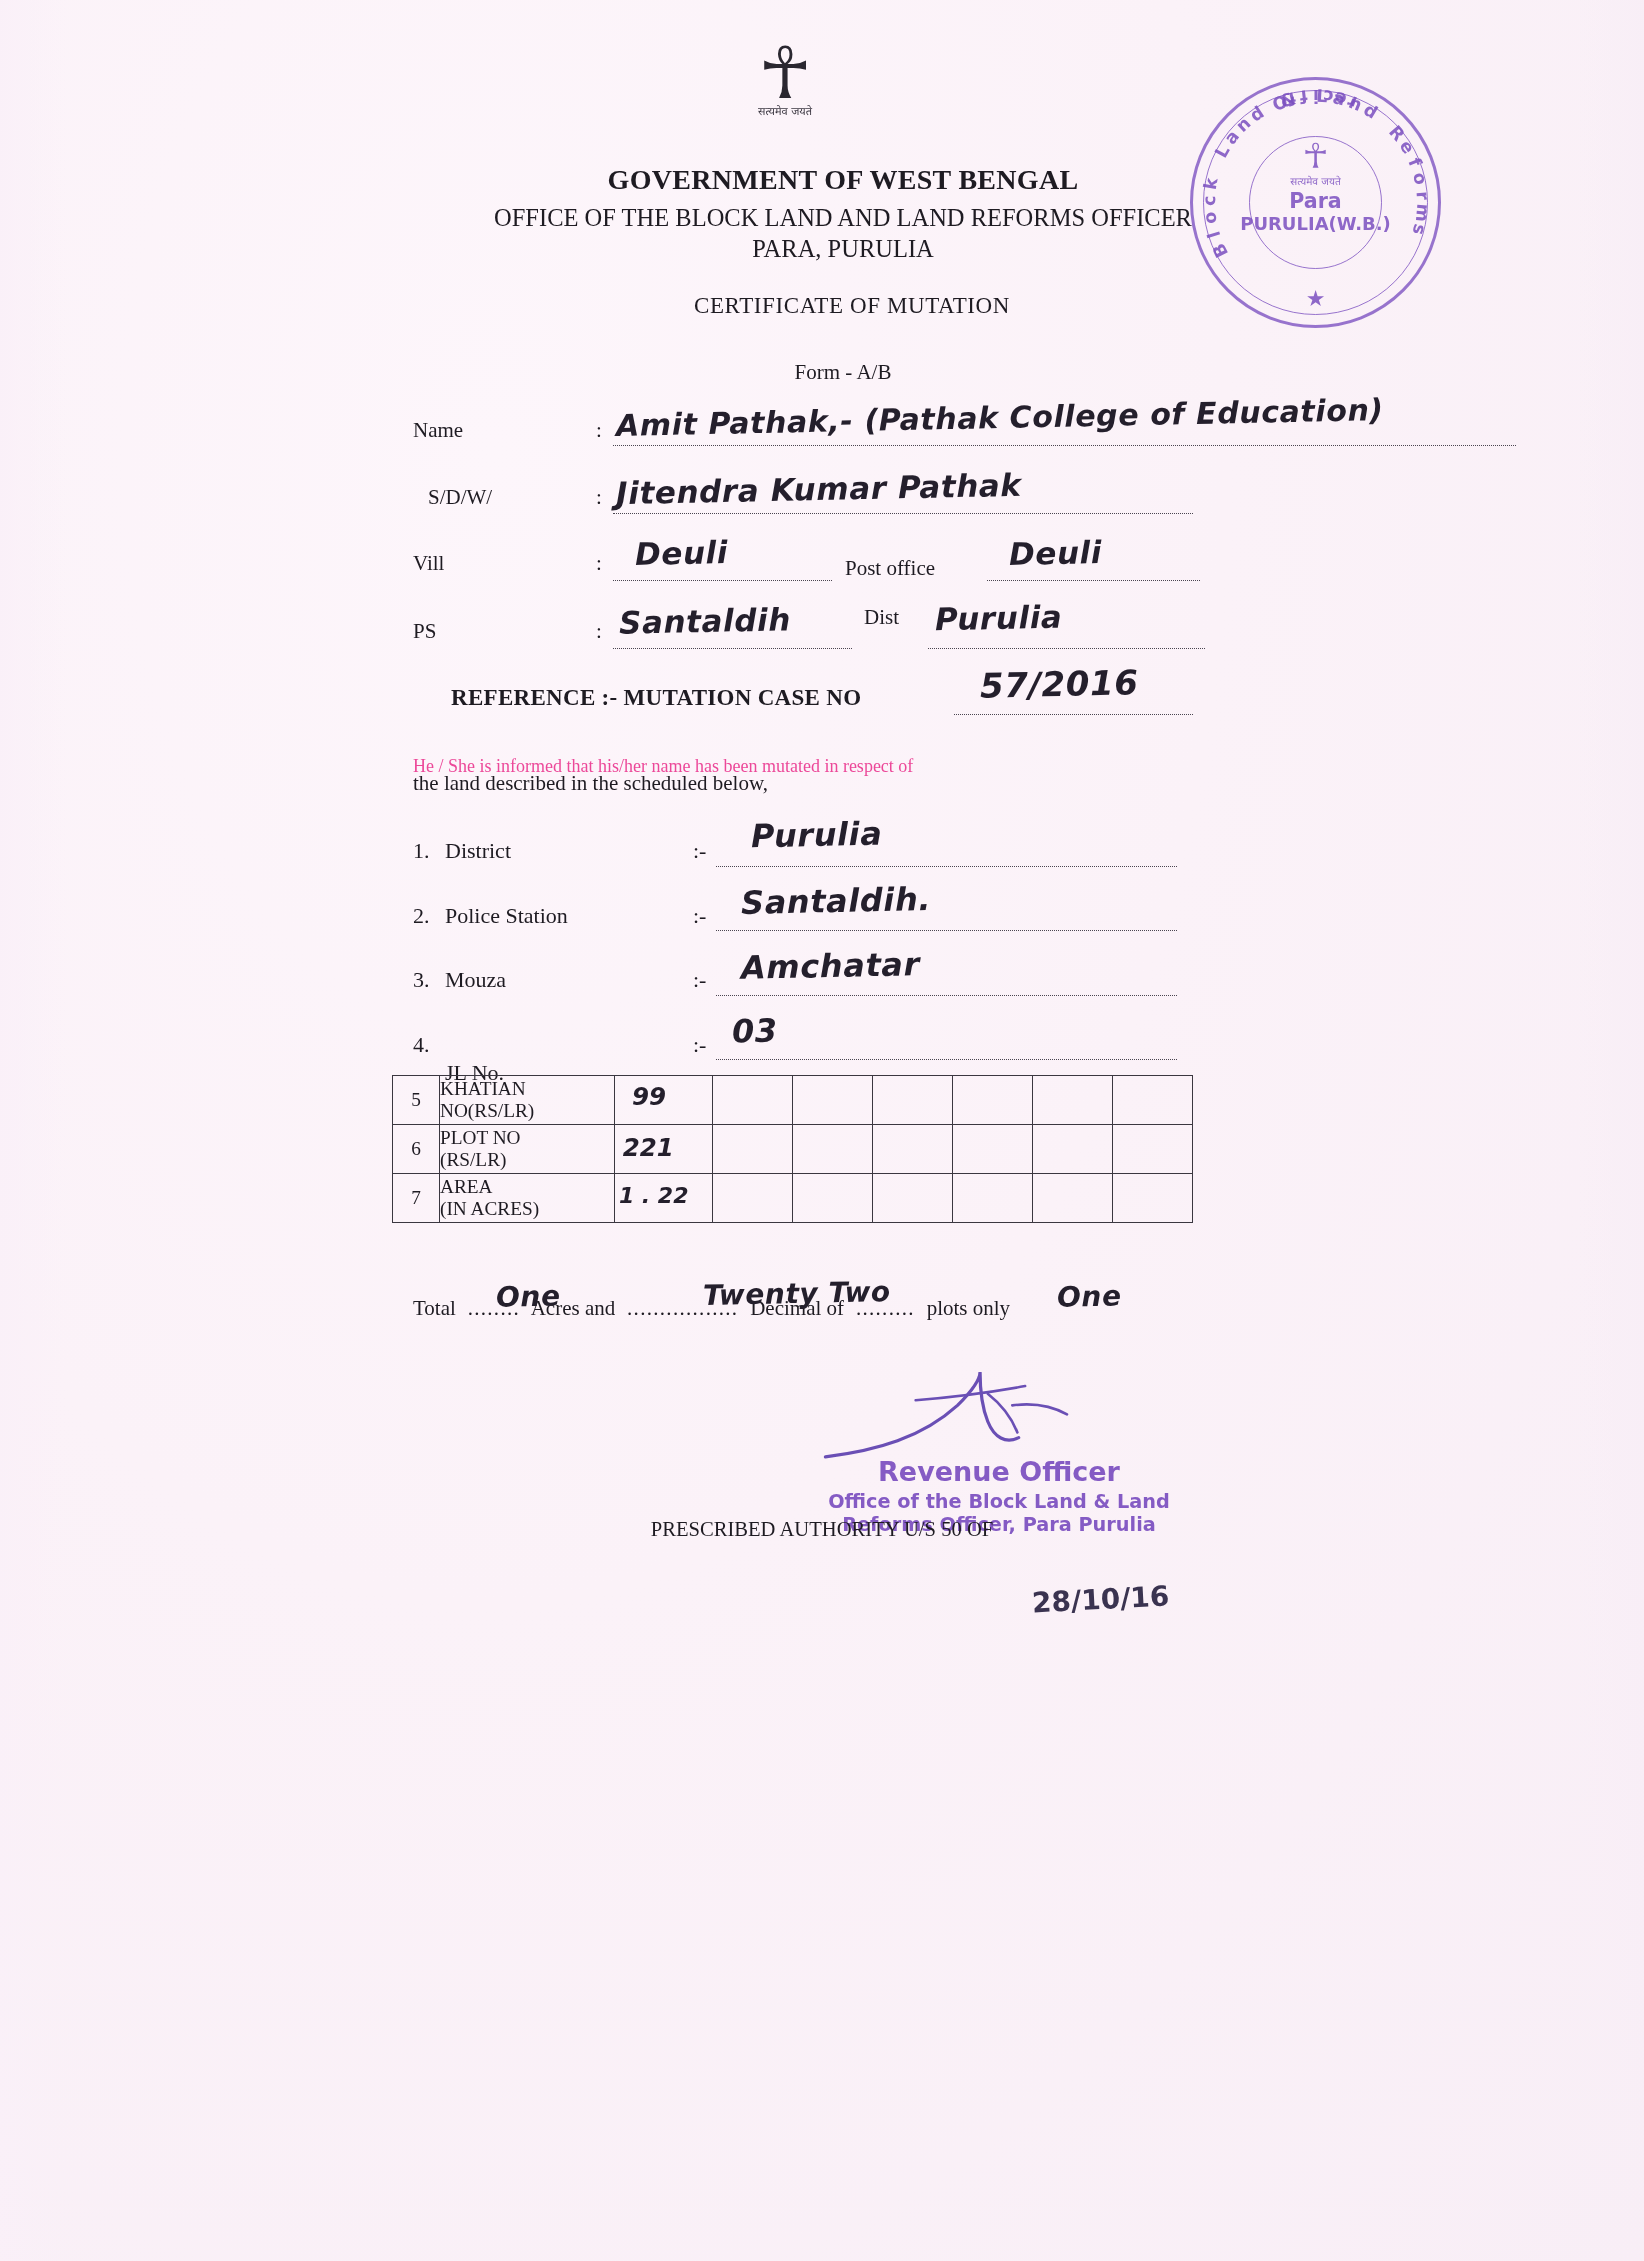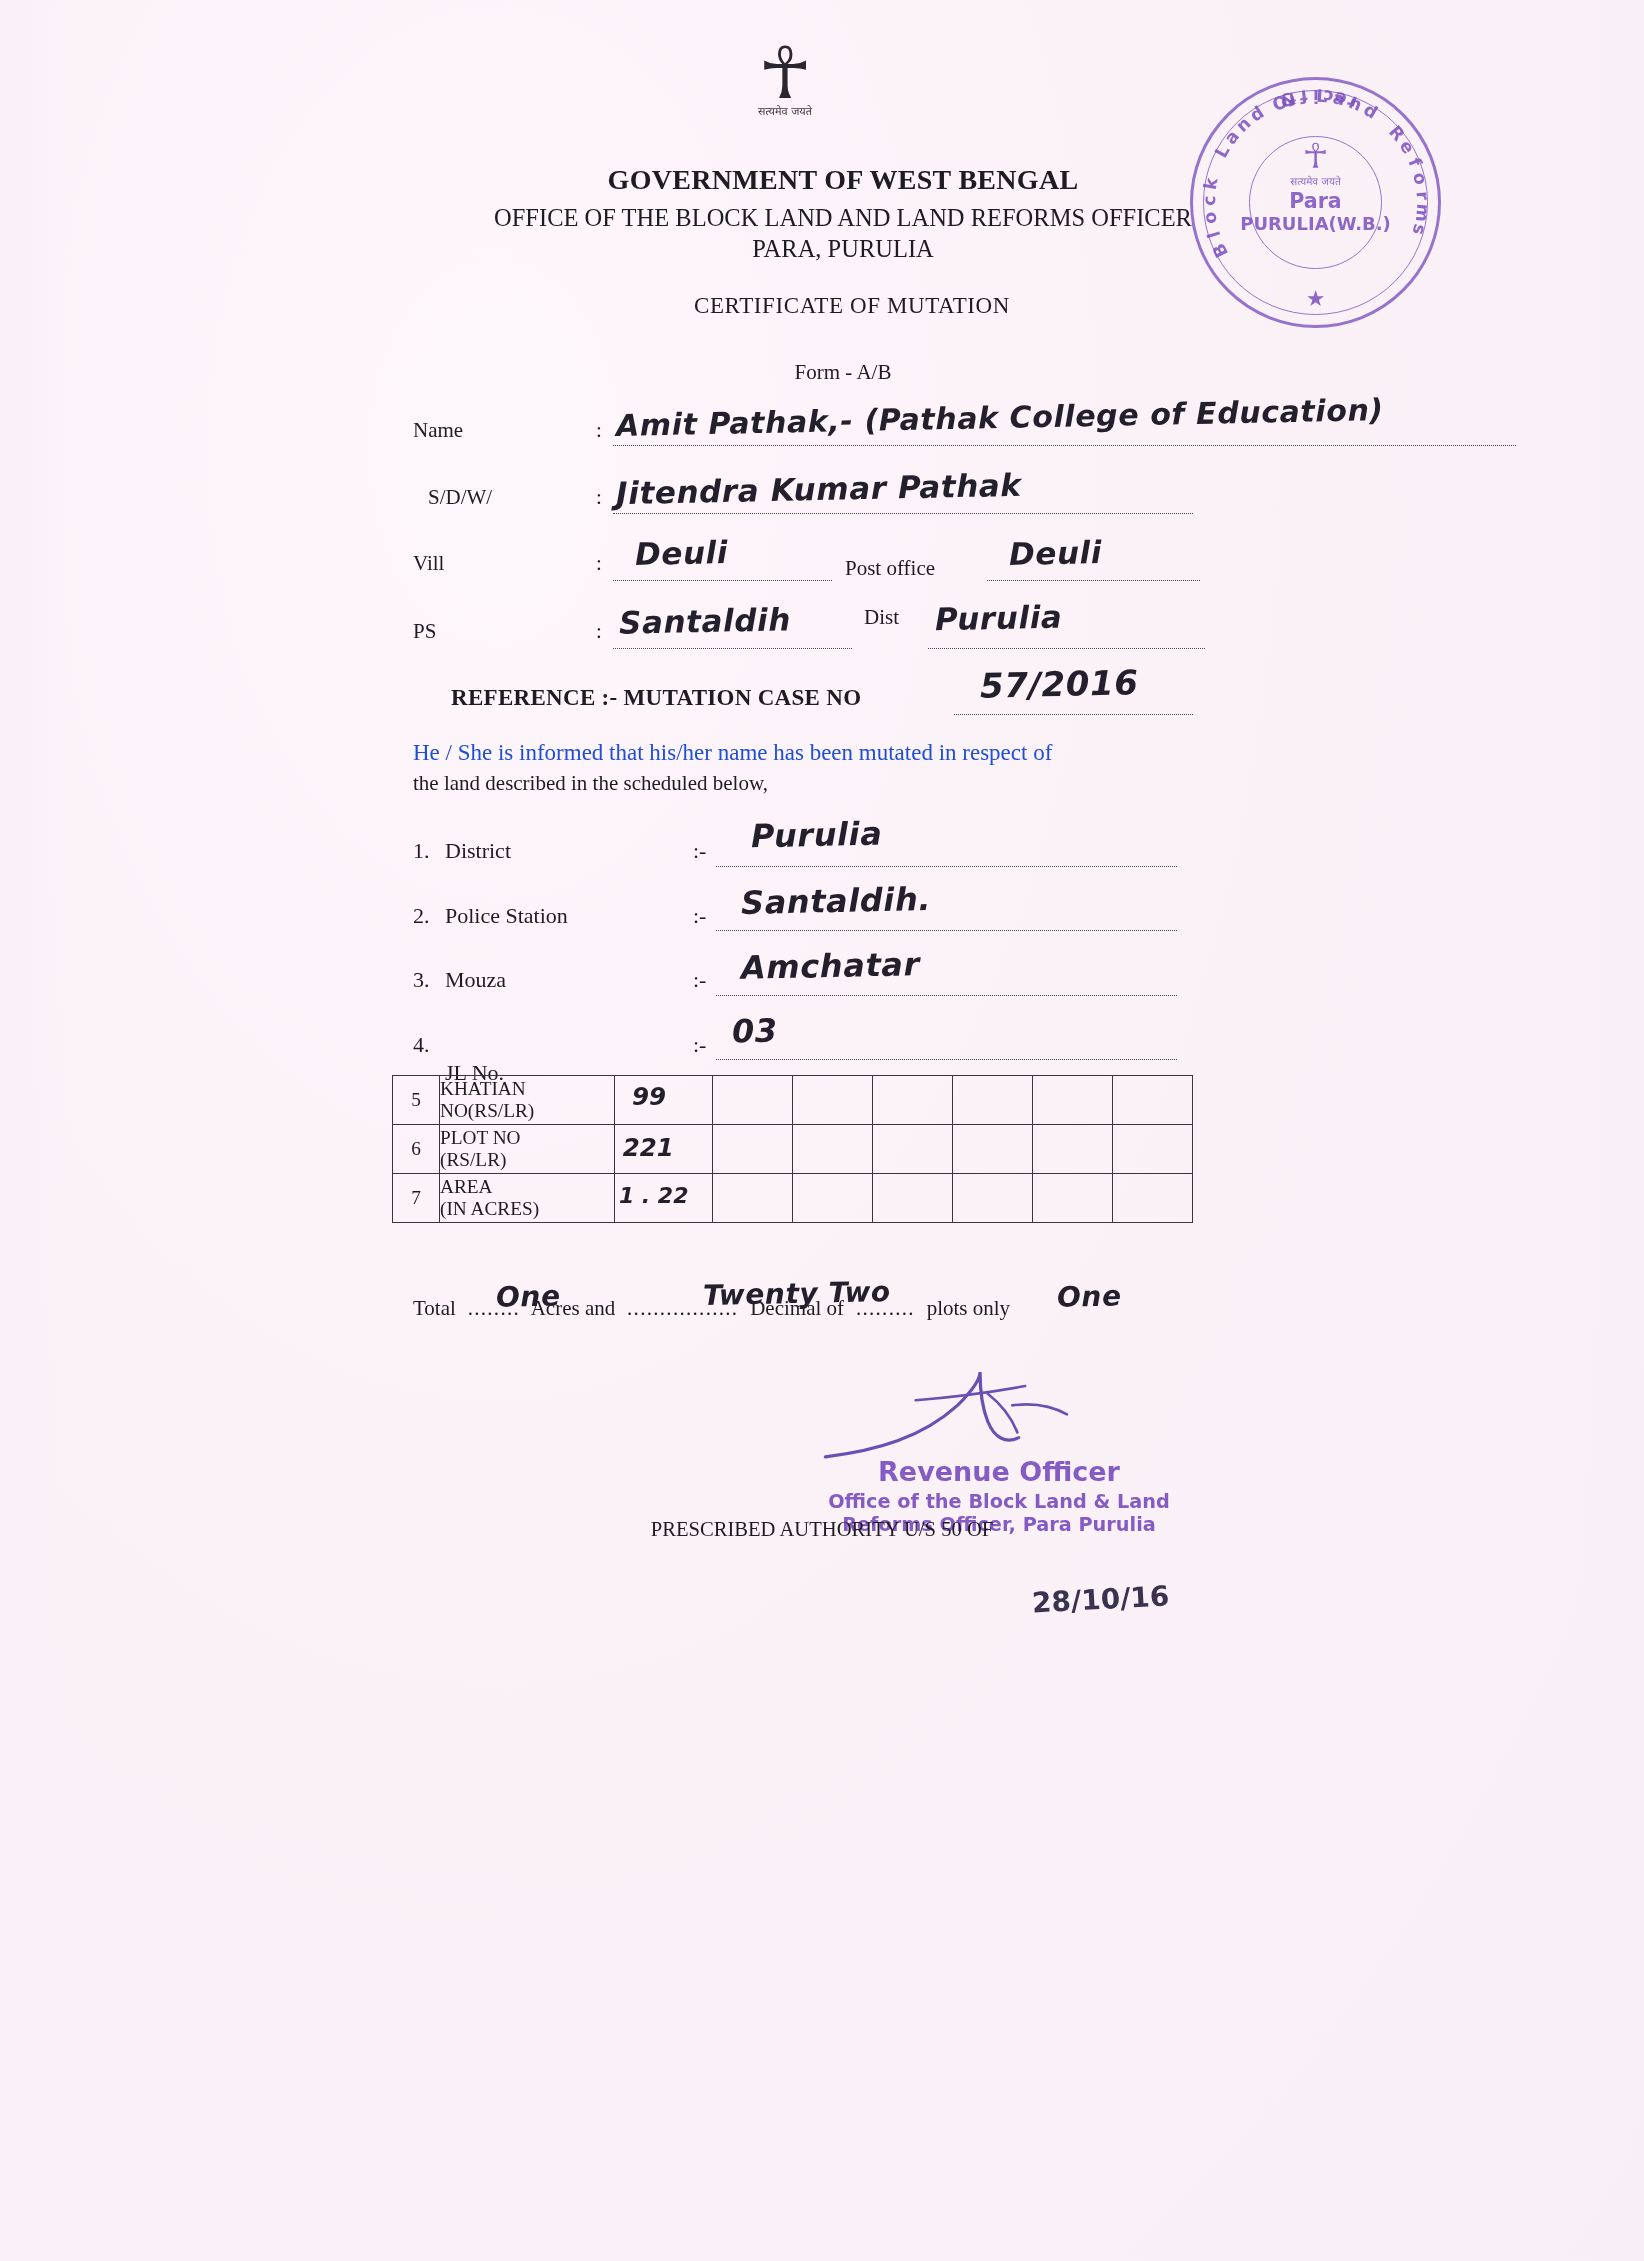--- a/index.html
+++ b/index.html
@@ -121,23 +121,23 @@
     letter-spacing: 0.6px;
   }
   .hand.cursive {
     font-style: italic;
     font-weight: bold;
     transform: rotate(-1.2deg);
   }
   
   #informed-1 {
     position: absolute;
-    left: 413px; top: 740px;
-    font-size: 23px;
-    color: #1d4ed8;
+    left: 413px; top: 756px;
+    font-size: 18px;
+    color: #ec4899;
   }
   #informed-2 {
     position: absolute;
     left: 413px; top: 771px;
     font-size: 21px;
     color: #1e1b22;
   }
   .numbered {
     position: absolute;
     font-size: 22px;

